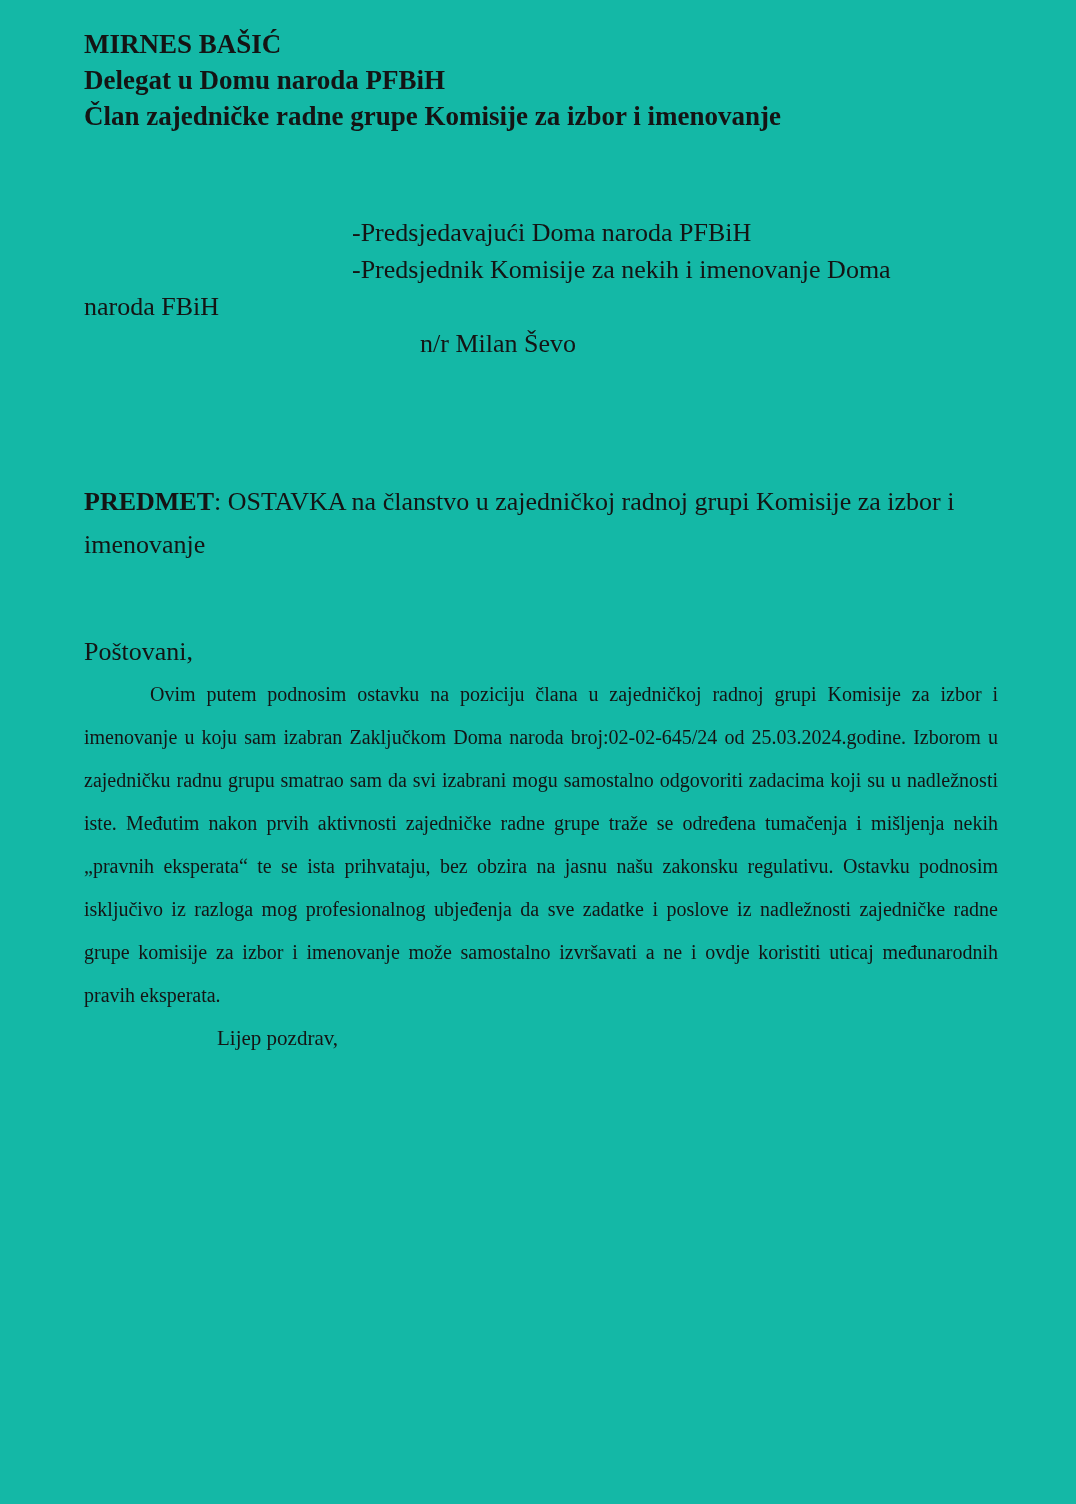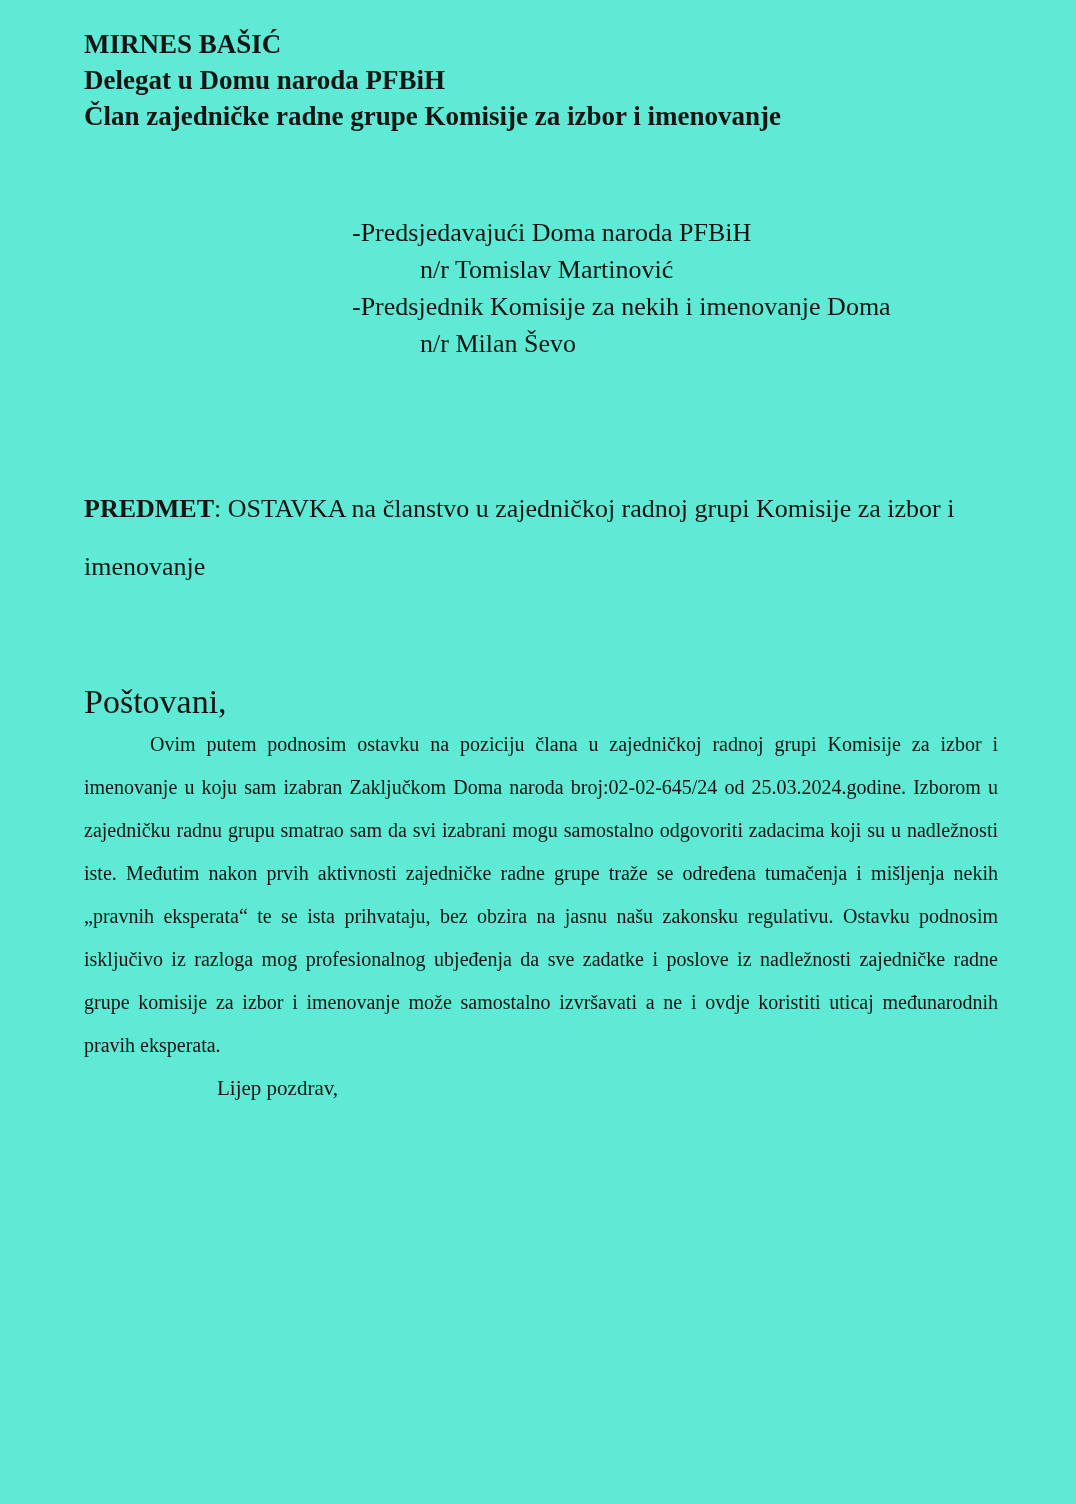--- a/index.html
+++ b/index.html
@@ -2,40 +2,40 @@
 <html><head>
 <meta charset="utf-8">
 <style>
   * { margin: 0; padding: 0; box-sizing: border-box; }
   html, body { background: #e8e8e8; }
   .page {
     position: relative;
     width: 1076px;
     height: 1504px;
     margin: 0 auto;
-    background: #5eead4;
+    background: #14b8a6;
     color: #141414;
     font-family: "Liberation Serif", "DejaVu Serif", serif;
     padding: 26px 78px 0 84px;
     overflow: hidden;
   }
   
   .sender { font-weight: bold; font-size: 27px; line-height: 36px; }
   .sender div { white-space: nowrap; }
   
   .recipients { margin-top: 80px; font-size: 26px; line-height: 37px; }
   .r-line { white-space: nowrap; }
   .r-title { padding-left: 268px; }
   .r-nr    { padding-left: 336px; }
   .r-wrap  { padding-left: 0; }
   
-  .subject { margin-top: 118px; font-size: 26px; line-height: 58px; width: 880px; }
+  .subject { margin-top: 118px; font-size: 26px; line-height: 43px; width: 880px; }
   .subject .label { font-weight: bold; }
   
-  .salutation { margin-top: 84px; font-size: 34px; line-height: 43px; }
+  .salutation { margin-top: 64px; font-size: 26px; line-height: 43px; }
   
   .body-par {
     font-size: 20px;
     line-height: 43px;
     text-align: justify;
     text-indent: 66px;
     width: 914px;
   }
   
   .closing { font-size: 21px; line-height: 43px; padding-left: 133px; }
@@ -46,22 +46,22 @@
 <div class="page">
 
   <div class="sender">
     <div>MIRNES BAŠIĆ</div>
     <div>Delegat u Domu naroda PFBiH</div>
     <div>Član zajedničke radne grupe Komisije za izbor i imenovanje</div>
   </div>
 
   <div class="recipients">
     <div class="r-line r-title">-Predsjedavajući Doma naroda PFBiH</div>
-    <div class="r-line r-nr">n/r Tomislav Martinović</div>
     <div class="r-line r-title">-Predsjednik Komisije za nekih i imenovanje Doma</div>
+    <div class="r-line r-wrap">naroda FBiH</div>
     <div class="r-line r-nr">n/r Milan Ševo</div>
   </div>
 
   <div class="subject"><span class="label">PREDMET</span><span>: </span><span>OSTAVKA na članstvo u zajedničkoj radnoj grupi Komisije za izbor i imenovanje</span></div>
 
   <div class="salutation">Poštovani,</div>
 
   <p class="body-par">Ovim putem podnosim ostavku na poziciju člana u zajedničkoj radnoj grupi Komisije za izbor i imenovanje u koju sam izabran Zaključkom Doma naroda broj:02-02-645/24 od 25.03.2024.godine. Izborom u zajedničku radnu grupu smatrao sam da svi izabrani mogu samostalno odgovoriti zadacima koji su u nadležnosti iste. Međutim nakon prvih aktivnosti zajedničke radne grupe traže se određena tumačenja i mišljenja nekih „pravnih eksperata“ te se ista prihvataju, bez obzira na jasnu našu zakonsku regulativu. Ostavku podnosim isključivo iz razloga mog profesionalnog ubjeđenja da sve zadatke i poslove iz nadležnosti zajedničke radne grupe komisije za izbor i imenovanje može samostalno izvršavati a ne i ovdje koristiti uticaj međunarodnih pravih eksperata.</p>
 
   <div class="closing">Lijep pozdrav,</div>

